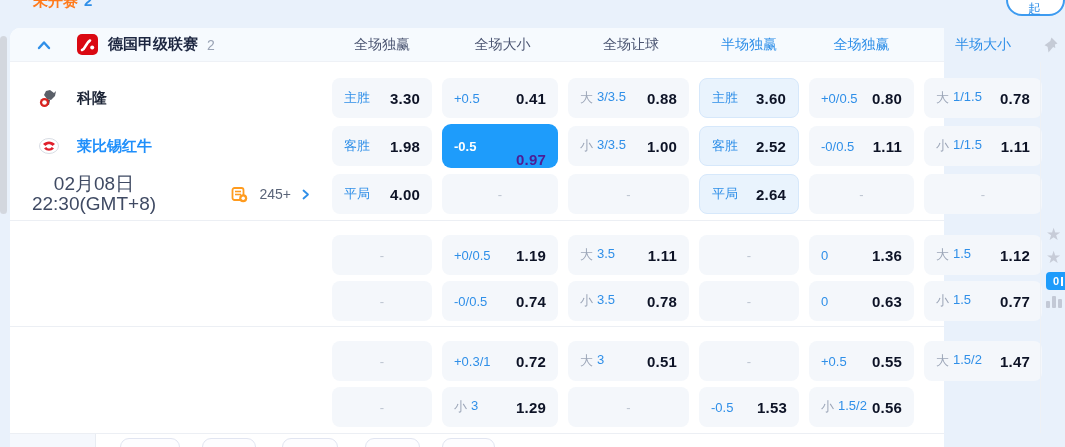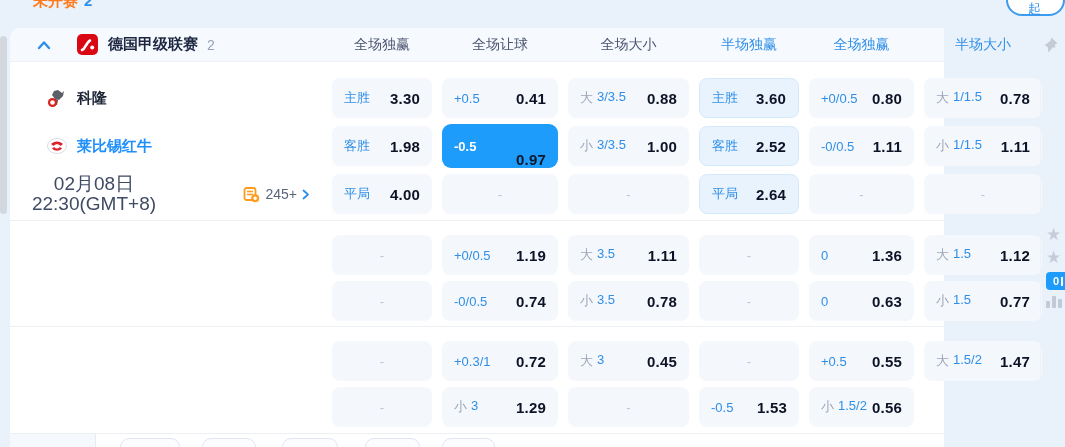--- a/index.html
+++ b/index.html
@@ -34,46 +34,46 @@
   .pin{position:absolute;left:1031px;top:8px;width:18px;height:18px;}
   
   .w1{width:100px;} .w2{width:116px;} .w3{width:121px;} .w4{width:100px;} .w5{width:105px;} .w6{width:118px;}
   
   .group{padding-top:12px;padding-bottom:2px;}
   .group.g2{padding-top:11px;}
   .group.g3{padding-top:11px;padding-bottom:3px;}
   .row{display:flex;align-items:center;height:48px;}
   .g2 .row,.g3 .row{height:46px;}
   .label-col{width:322px;flex:none;display:flex;align-items:center;box-sizing:border-box;height:100%;}
-  .team{padding-left:36px;gap:9px;cursor:pointer;}
+  .team{padding-left:28px;gap:17px;cursor:pointer;}
   .team .t-logo{width:22px;height:22px;flex:none;}
   .t-name{font-size:15px;font-weight:700;color:#1c2436;white-space:nowrap;}
   .t-name.away{color:#1f8ffb;}
   .date-block{margin-left:20px;width:128px;text-align:center;font-size:19px;color:#3f4a63;line-height:20px;}
-  .markets{margin-left:auto;margin-right:22px;display:flex;align-items:center;gap:5px;cursor:pointer;}
+  .markets{margin-left:auto;margin-right:22px;display:flex;align-items:center;gap:11px;cursor:pointer;}
   .markets .m-cnt{font-size:14px;color:#5a6478;}
   .cells{display:flex;gap:10px;align-items:center;}
   .cell{
     height:40px;border-radius:8px;background:#f4f7fb;box-sizing:border-box;
     display:flex;align-items:center;justify-content:space-between;
     padding:0 12px;flex:none;cursor:pointer;
   }
   .cells .cell:nth-child(1){width:100px;}
   .cells .cell:nth-child(2){width:116px;}
   .cells .cell:nth-child(3){width:121px;}
   .cells .cell:nth-child(4){width:100px;}
   .cells .cell:nth-child(5){width:105px;}
   .cells .cell:nth-child(6){width:118px;}
   .cell .lab{display:flex;gap:4px;font-size:13px;color:#2f8fe8;white-space:nowrap;}
   .cell .lg{color:#9ca6b8;}
   .cell .val{font-size:15px;font-weight:700;color:#0d1326;letter-spacing:.2px;}
   .cell.half{background:#e9f3fd;border:1px solid #d6e8fb;}
   .cell.sel{background:#1e9cfb;height:44px;border-radius:9px;}
   .cell.sel .lab,.cell.sel .lg{color:#fff;font-weight:700;}
-  .cell.sel .val{color:#0f172a;margin-top:26px;}
+  .cell.sel .val{color:#4c1d95;margin-top:26px;}
   .cell.empty{justify-content:center;cursor:default;}
   .dash{color:#bcc4d0;font-size:13px;}
   .divider{height:1px;background:#eceff4;margin:0;}
   
   .vline{position:absolute;left:1040px;top:62px;width:1px;height:371px;background:#eef1f5;}
   .rail{position:absolute;left:1046px;top:226px;width:24px;display:flex;flex-direction:column;align-items:flex-start;gap:6px;}
   .rail .star{color:#c7ccd8;font-size:17px;line-height:17px;cursor:pointer;}
   .live-badge{width:24px;height:18px;border-radius:4px;background:#1e9cfb;color:#fff;font-size:11px;font-weight:700;
     display:flex;align-items:center;justify-content:center;gap:2px;cursor:pointer;}
   .live-badge .bar{display:inline-block;width:2px;height:9px;background:#fff;}
@@ -112,22 +112,22 @@
         <svg viewBox="0 0 21 21" width="21" height="21">
           <path d="M5 16 C9 14.5 8.5 9 13 6.5" fill="none" stroke="#fff" stroke-width="2.6" stroke-linecap="round"></path>
           <circle cx="15.2" cy="13.5" r="2" fill="#fff"></circle>
         </svg>
       </span>
       <span class="lg-name">德国甲级联赛</span>
       <span class="lg-cnt">2</span>
     </div>
     <div class="col-heads" id="col-heads">
         <div class="col-head w1">全场独赢</div>
+        <div class="col-head w3">全场大小</div>
         <div class="col-head w2">全场让球</div>
-        <div class="col-head w3">全场大小</div>
         <div class="col-head w4 half">半场独赢</div>
         <div class="col-head w5 half">全场独赢</div>
         <div class="col-head w6 half">半场大小</div>
       </div>
     <svg class="pin" viewBox="0 0 18 18">
       <path d="M10.5 1.5l6 6-2.6 1 .4 3.6-2.2-1.2-4.6 5.6-.9-5.8-3.1-1.4 5.8-4.3z" fill="#c5cbd6"></path>
     </svg>
   </div>
 
   <div class="group g1">
@@ -373,21 +373,21 @@
             <span class="lab">
               <span class="lb">+0.3/1</span>
             </span>
             <b class="val">0.72</b>
           </div>
           <div class="cell">
             <span class="lab">
               <span class="lg">大</span>
               <span class="lb">3</span>
             </span>
-            <b class="val">0.45</b>
+            <b class="val">0.51</b>
           </div>
           <div class="cell empty">
             <span class="dash">-</span>
           </div>
           <div class="cell">
             <span class="lab">
               <span class="lb">+0.5</span>
             </span>
             <b class="val">0.55</b>
           </div>

